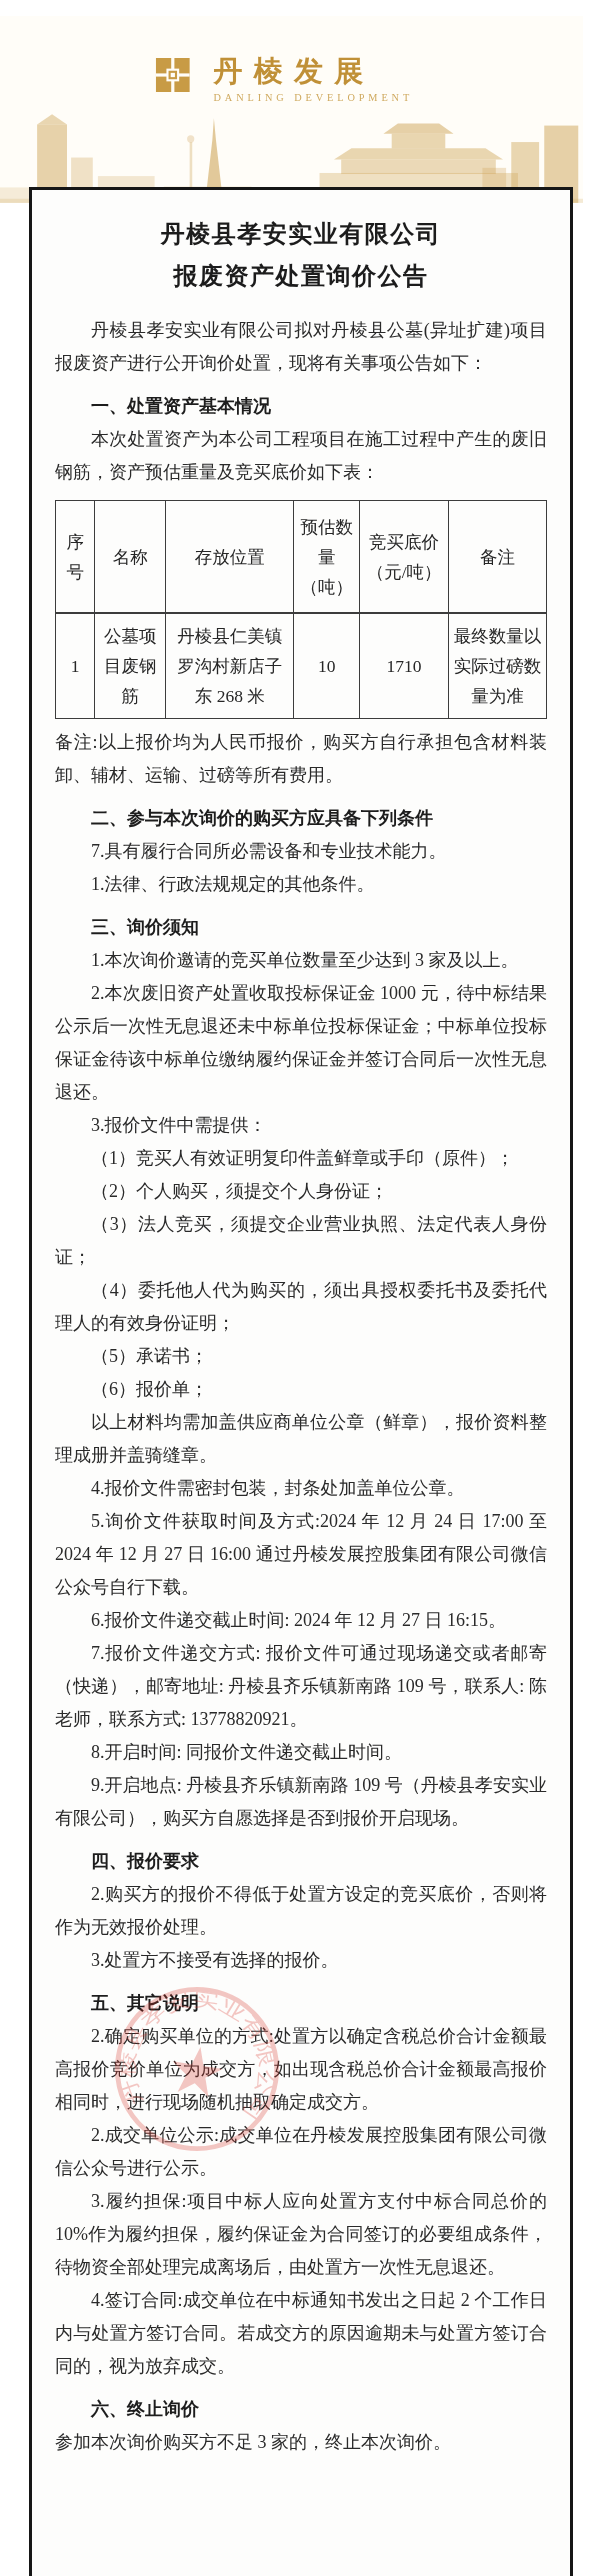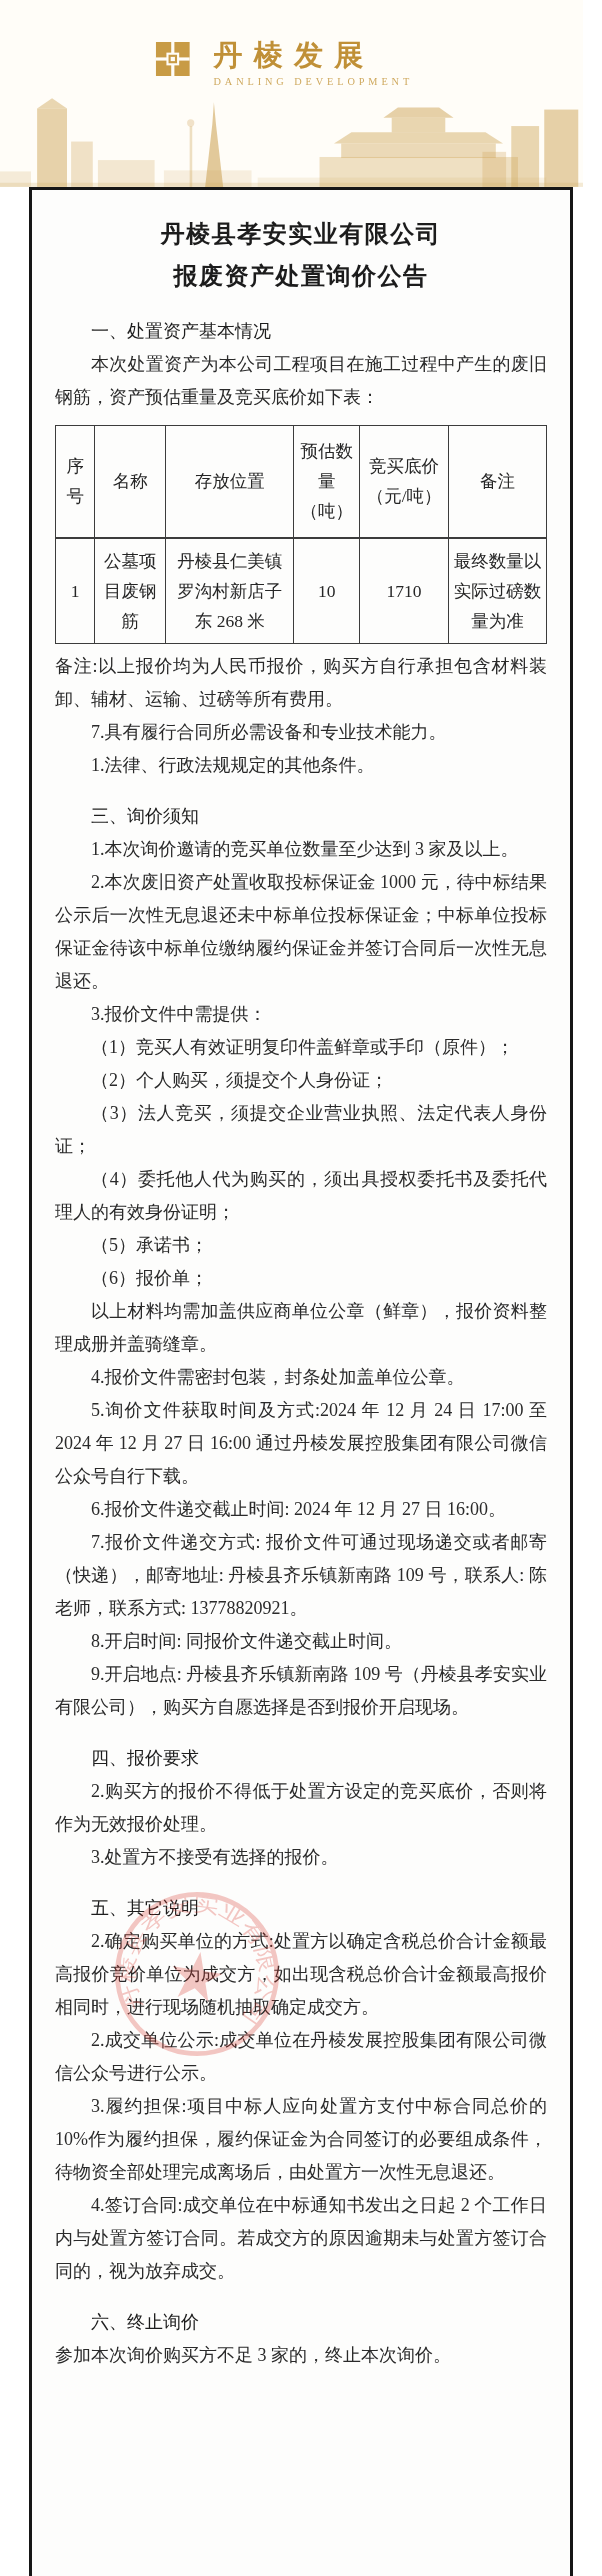--- a/index.html
+++ b/index.html
@@ -1,37 +1,37 @@
 <!DOCTYPE html>
 <html style="font-size:8.2px"><head>
 <meta charset="utf-8">
 <style>
   html,body{margin:0;padding:0;background:#ffffff;}
   .page{position:relative;width:603px;height:3375px;background:#ffffff;overflow:hidden;
         font-family:"Liberation Serif","DejaVu Serif",serif;color:#262626;}
 
   
-  .header{position:absolute;top:0;left:0;width:583px;height:187px;background:#fffdf8;overflow:hidden;}
+  .header{position:absolute;top:16px;left:0;width:583px;height:187px;background:#fffdf8;overflow:hidden;}
   .logo-row{position:absolute;top:40px;left:0;width:100%;display:flex;justify-content:center;align-items:flex-start;transform:translateX(-7.2px);}
   .logo-mark{width:34px;height:34px;margin-right:24px;margin-top:2.1px;}
   .logo-texts{text-align:left;}
   .logo-title{font-size:29px;font-weight:bold;color:#c09037;letter-spacing:11.3px;line-height:31px;}
   .logo-sub{font-size:10.3px;color:#cfa95e;letter-spacing:3.9px;margin-top:5.2px;font-family:"Liberation Serif",serif;text-align:center;}
   .skyline{position:absolute;bottom:0;left:0;}
 
   
   .doc{position:absolute;left:29px;top:187px;width:544px;height:3051px;box-sizing:border-box;
        border:3.6px solid #161616;background:#fdfdfc;padding:15.5px 23px 0 23px;overflow:hidden;}
   .doc-title{ text-align:center;font-size:24px;font-weight:bold;color:#1c1c1c;line-height:42px;letter-spacing:1.5px;}
   .doc-title.first{margin-top:7.2px;}
   .doc-title.second{margin-bottom:17.5px;text-align:center;}
 
   .p,.h{margin:0;font-size:18px;line-height:33px;font-weight:normal;color:#2a2a2a;text-align:justify;}
   .indent{text-indent:2em;}
-  .h{font-weight:normal;color:#1d1d1d;margin-top:18px;}
+  .h{font-weight:bold;color:#1d1d1d;margin-top:10px;}
 
   
   table.assets{width:100%;border-collapse:collapse;margin:11.3px 0 6.2px 0;table-layout:fixed;}
   table.assets th,table.assets td{border:1.3px solid #3c3c3c;font-size:17.5px;line-height:30px;
       text-align:center;vertical-align:middle;padding:7.2px 3.1px;font-weight:normal;word-break:break-all;}
   table.assets thead th{border-bottom-width:2.6px;padding:10.3px 2.1px;}
   table.assets{border:1.5px solid #2e2e2e;}
   .seal{position:absolute;pointer-events:none;}
   .seal-anchor{position:relative;}
   .seal.faded{width:170px;height:170px;left:57px;top:-36px;opacity:.27;transform:rotate(9deg);}
@@ -84,20 +84,21 @@
         <rect x="0" y="172" width="1170" height="8" opacity="0.22"></rect>
       </g>
     </svg>
   </div>
 
   <div class="doc">
 
     <div class="doc-title first">丹棱县孝安实业有限公司</div>
     <div class="doc-title second">报废资产处置询价公告</div>
 
+    <p class="p indent">丹棱县孝安实业有限公司拟对丹棱县公墓(异址扩建)项目报废资产进行公开询价处置，现将有关事项公告如下：</p>
     <h3 class="h indent">一、处置资产基本情况</h3>
     <p class="p indent">本次处置资产为本公司工程项目在施工过程中产生的废旧钢筋，资产预估重量及竞买底价如下表：</p>
 
     <table class="assets">
       <colgroup>
         <col style="width:8%">
           <col style="width:14.5%">
           <col style="width:26%">
         <col style="width:13.5%">
           <col style="width:18%">
@@ -120,37 +121,38 @@
           <td>丹棱县仁美镇罗沟村新店子东 268 米</td>
           <td>10</td>
           <td>1710</td>
           <td>最终数量以实际过磅数量为准</td>
         </tr>
       </tbody>
     </table>
 
     <p class="p">备注:以上报价均为人民币报价，购买方自行承担包含材料装卸、辅材、运输、过磅等所有费用。</p>
 
+    <h3 class="h indent">二、参与本次询价的购买方应具备下列条件</h3>
     <p class="p indent">7.具有履行合同所必需设备和专业技术能力。</p>
     <p class="p indent">1.法律、行政法规规定的其他条件。</p>
 
     <h3 class="h indent">三、询价须知</h3>
     <p class="p indent">1.本次询价邀请的竞买单位数量至少达到 3 家及以上。</p>
     <p class="p indent">2.本次废旧资产处置收取投标保证金 1000 元，待中标结果公示后一次性无息退还未中标单位投标保证金；中标单位投标保证金待该中标单位缴纳履约保证金并签订合同后一次性无息退还。</p>
     <p class="p indent">3.报价文件中需提供：</p>
     <p class="p indent">（1）竞买人有效证明复印件盖鲜章或手印（原件）；</p>
     <p class="p indent">（2）个人购买，须提交个人身份证；</p>
     <p class="p indent">（3）法人竞买，须提交企业营业执照、法定代表人身份证；</p>
     <p class="p indent">（4）委托他人代为购买的，须出具授权委托书及委托代理人的有效身份证明；</p>
     <p class="p indent">（5）承诺书；</p>
     <p class="p indent">（6）报价单；</p>
     <p class="p indent">以上材料均需加盖供应商单位公章（鲜章），报价资料整理成册并盖骑缝章。</p>
     <p class="p indent">4.报价文件需密封包装，封条处加盖单位公章。</p>
     <p class="p indent">5.询价文件获取时间及方式:2024 年 12 月 24 日 17:00 至 2024 年 12 月 27 日 16:00 通过丹棱发展控股集团有限公司微信公众号自行下载。</p>
-    <p class="p indent">6.报价文件递交截止时间: 2024 年 12 月 27 日 16:00。</p>
+    <p class="p indent">6.报价文件递交截止时间: 2024 年 12 月 27 日 16:15。</p>
     <p class="p indent">7.报价文件递交方式: 报价文件可通过现场递交或者邮寄（快递），邮寄地址: 丹棱县齐乐镇新南路 109 号，联系人: 陈老师，联系方式: 13778820921。</p>
     <p class="p indent">8.开启时间: 同报价文件递交截止时间。</p>
     <p class="p indent">9.开启地点: 丹棱县齐乐镇新南路 109 号（丹棱县孝安实业有限公司），购买方自愿选择是否到报价开启现场。</p>
 
     <h3 class="h indent">四、报价要求</h3>
     <p class="p indent">2.购买方的报价不得低于处置方设定的竞买底价，否则将作为无效报价处理。</p>
     <p class="p indent">3.处置方不接受有选择的报价。</p>
 
     <h3 class="h indent">五、其它说明</h3>
     <div class="seal-anchor">

